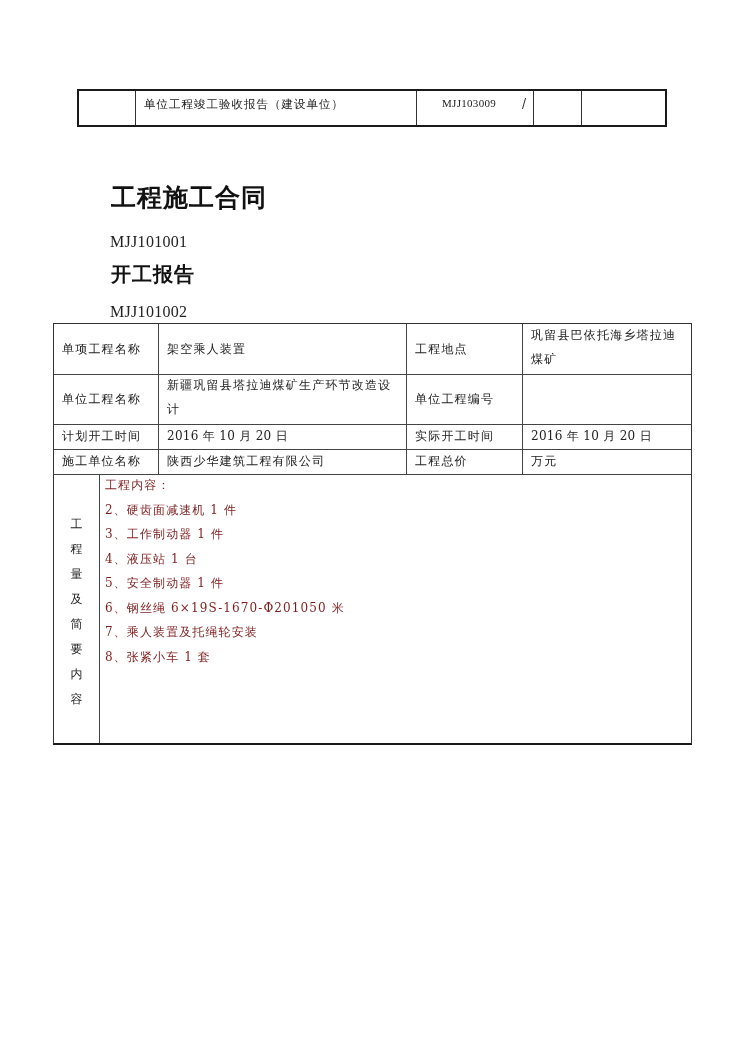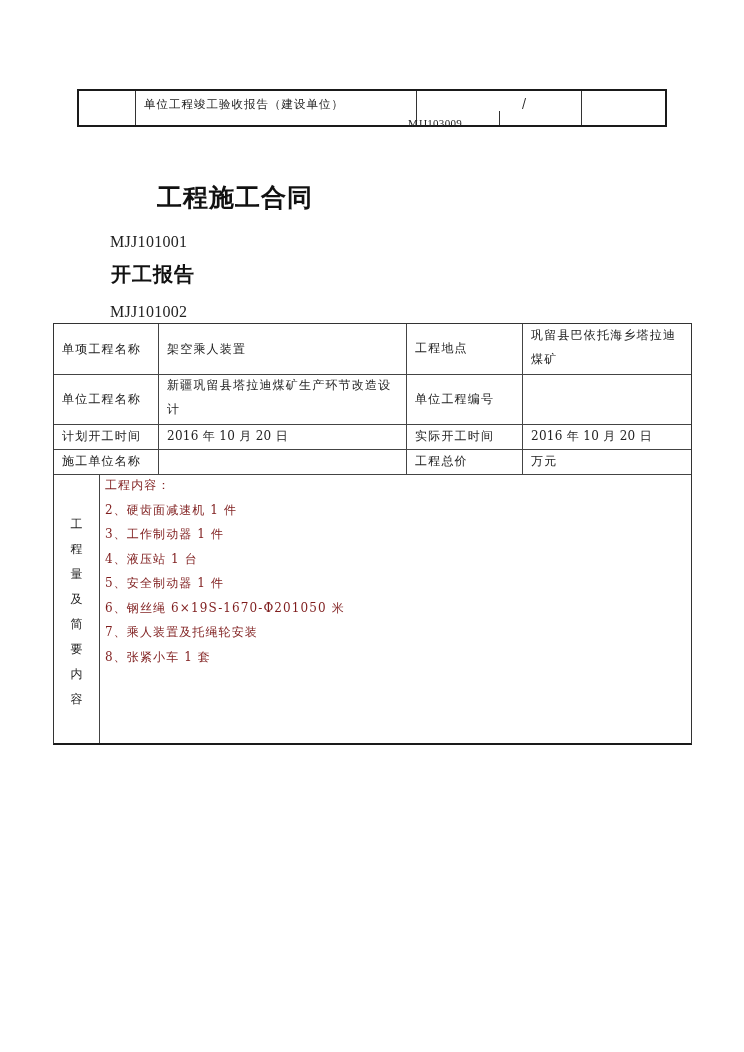--- a/index.html
+++ b/index.html
@@ -111,66 +111,67 @@
   }
 </style>
 </head>
 <body>
 
 <div class="top-table">
   <div class="col" style="left:0; width:57px;"></div>
   <div class="col" style="left:57px; width:281px;">
     <span class="cell-text abs" style="left:8px; top:3px; font-size:11.5px; letter-spacing:1px; line-height:20px;">单位工程竣工验收报告（建设单位）</span>
   </div>
-  <div class="col" style="left:322px; width:99px;margin-top:20px;">
+  <div class="col" style="left:356px; width:99px;">
     <span class="mono-code abs" style="left:7px; top:6px; font-size:11px;">MJJ103009</span>
   </div>
   <div class="col" style="left:437px; width:66px;">
     <span class="cell-text abs" style="left:6px; top:3px; line-height:20px;">/</span>
   </div>
   <div class="col" style="left:503px; width:83px; border-right:none;"></div>
 </div>
 
-<div class="h1 abs" style="left:111px; top:181px;margin-left:46px;">工程施工合同</div>
+<div class="h1 abs" style="left:111px; top:181px;">工程施工合同</div>
 <div class="mono-code abs" style="left:110px; top:233px;">MJJ101001</div>
 
 <div class="h2 abs" style="left:111px; top:261px;">开工报告</div>
 <div class="mono-code abs" style="left:110px; top:303px;">MJJ101002</div>
 
 <div class="main-table">
 
   <div class="hline" style="top:50px;"></div>
   <div class="hline" style="top:100px;"></div>
   <div class="hline" style="top:125px;"></div>
   <div class="hline" style="top:150px;"></div>
 
   <div class="vline" style="left:104px; top:0; height:151px;"></div>
   <div class="vline" style="left:352px; top:0; height:151px;"></div>
   <div class="vline" style="left:468px; top:0; height:151px;"></div>
 
   <div class="vline" style="left:45px; top:151px; bottom:0;"></div>
 
   <div class="cell cell-text" style="left:0; top:13px; width:104px;">单项工程名称</div>
   <div class="cell cell-text" style="left:105px; top:13px; width:247px;">架空乘人装置</div>
-  <div class="cell cell-text" style="left:353px; top:13px; width:115px;font-family:Liberation Mono, monospace;">工程地点</div>
+  <div class="cell cell-text" style="left:353px; top:13px; width:115px;">工程地点</div>
   <div class="cell cell-text" style="left:469px; top:-1px; width:170px;">巩留县巴依托海乡塔拉迪</div>
   <div class="cell cell-text" style="left:469px; top:23px; width:170px;">煤矿</div>
 
   <div class="cell cell-text" style="left:0; top:63px; width:104px;">单位工程名称</div>
   <div class="cell cell-text" style="left:105px; top:49px; width:247px; white-space:nowrap;">新疆巩留县塔拉迪煤矿生产环节改造设</div>
   <div class="cell cell-text" style="left:105px; top:73px; width:247px;">计</div>
   <div class="cell cell-text" style="left:353px; top:63px; width:115px;">单位工程编号</div>
   <div class="cell cell-text" style="left:469px; top:63px; width:170px;"></div>
 
   <div class="cell cell-text" style="left:0; top:100px; width:104px;">计划开工时间</div>
   <div class="cell cell-text" style="left:105px; top:100px; width:247px; letter-spacing:0.3px;">2016 年 10 月 20 日</div>
   <div class="cell cell-text" style="left:353px; top:100px; width:115px;">实际开工时间</div>
   <div class="cell cell-text" style="left:469px; top:100px; width:170px; letter-spacing:0.3px;">2016 年 10 月 20 日</div>
 
   <div class="cell cell-text" style="left:0; top:125px; width:104px;">施工单位名称</div>
+  <div class="cell cell-text" style="left:105px; top:125px; width:247px;">陕西少华建筑工程有限公司</div>
   <div class="cell cell-text" style="left:353px; top:125px; width:115px;">工程总价</div>
   <div class="cell cell-text" style="left:469px; top:125px; width:170px;">万元</div>
 
   <div style="position:absolute; left:0; top:188px; width:45px;">
     <div class="vertical-label" style="top:0;">工</div>
     <div class="vertical-label" style="top:25px;">程</div>
     <div class="vertical-label" style="top:50px;">量</div>
     <div class="vertical-label" style="top:75px;">及</div>
     <div class="vertical-label" style="top:100px;">简</div>
     <div class="vertical-label" style="top:125px;">要</div>

